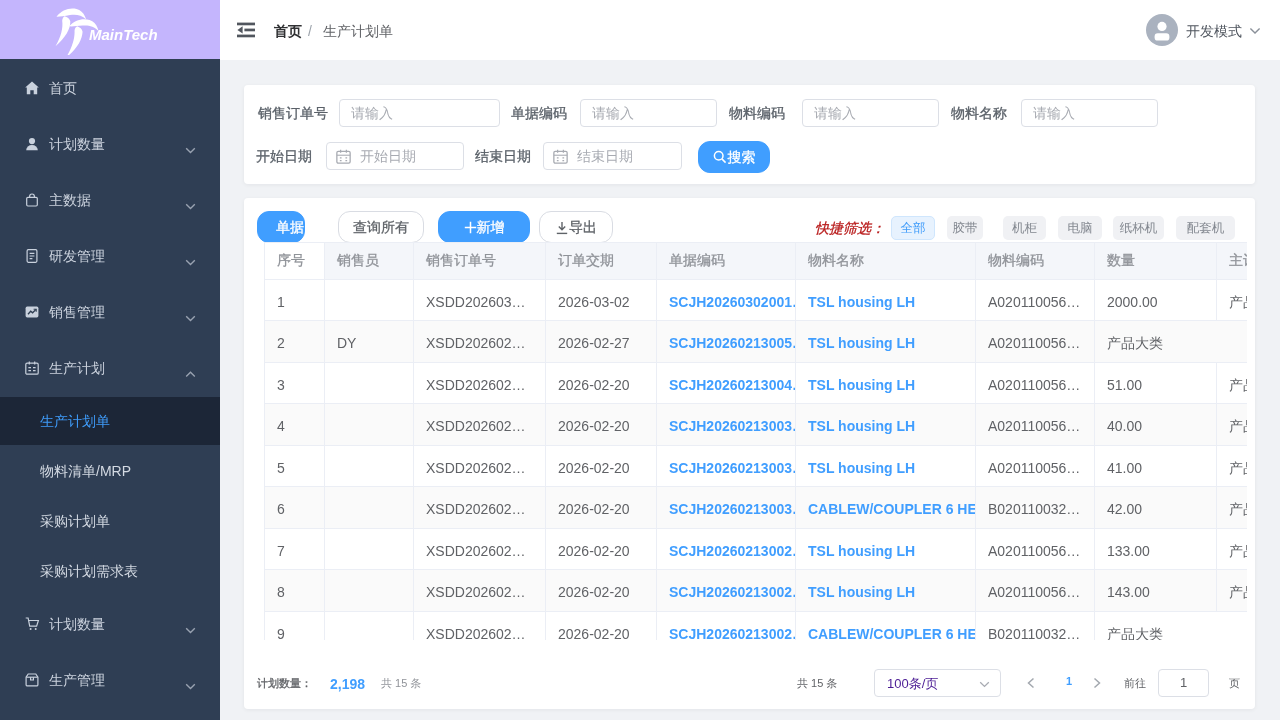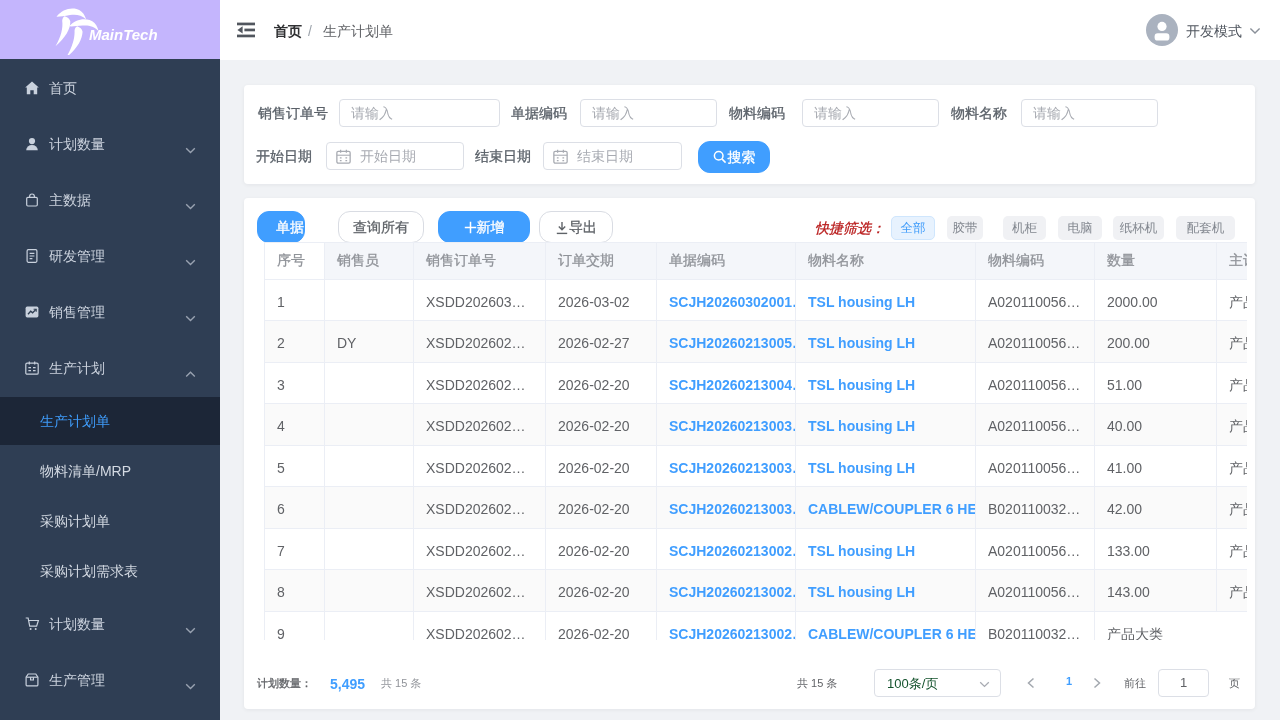--- a/index.html
+++ b/index.html
@@ -248,21 +248,20 @@
         <div class="td c9">产品大类</div>
       </div>
 <div class="tr body stripe">
         <div class="td c1">2</div>
         <div class="td c2">DY</div>
         <div class="td c3">XSDD202602…</div>
         <div class="td c4">2026-02-27</div>
         <div class="td c5 link">SCJH20260213005…</div>
         <div class="td c6 link">TSL housing LH</div>
         <div class="td c7">A020110056…</div>
-        <div class="td c8 num">200.00</div>
         <div class="td c9">产品大类</div>
       </div>
 <div class="tr body">
         <div class="td c1">3</div>
         <div class="td c2"></div>
         <div class="td c3">XSDD202602…</div>
         <div class="td c4">2026-02-20</div>
         <div class="td c5 link">SCJH20260213004…</div>
         <div class="td c6 link">TSL housing LH</div>
         <div class="td c7">A020110056…</div>
@@ -329,25 +328,25 @@
         <div class="td c2"></div>
         <div class="td c3">XSDD202602…</div>
         <div class="td c4">2026-02-20</div>
         <div class="td c5 link">SCJH20260213002…</div>
         <div class="td c6 link">CABLEW/COUPLER 6 HEA</div>
         <div class="td c7">B020110032…</div>
         <div class="td c9">产品大类</div>
       </div>
 </div>
 <span class="pgtxt" style="left:13px;top:478px;-webkit-text-stroke:0.3px;">计划数量：</span>
-<span class="pgtxt" style="left:86px;top:478px;font-weight:700;color:#409eff;font-size:14px;">5,495</span>
+<span class="pgtxt" style="left:86px;top:478px;font-weight:700;color:#409eff;font-size:14px;">2,198</span>
 <span class="pgtxt" style="left:137px;top:478px;color:#909399;">共 15 条</span>
 <span class="pgtxt" style="left:553px;top:478px;">共 15 条</span>
 <div class="pbox" style="left:630px;top:471px;width:127px;">
-      <span style="position:absolute;left:12px;top:5px;font-size:13px;color:#14532d;">100条/页</span>
+      <span style="position:absolute;left:12px;top:5px;font-size:13px;color:#4c1d95;">100条/页</span>
       <svg style="position:absolute;right:10px;top:11px" width="11" height="7" viewBox="0 0 11 7">
         <path d="M1.2,1.2 L5.5,5.4 L9.8,1.2" stroke="#a8abb2" stroke-width="1.3" fill="none"></path>
       </svg>
     </div>
 <svg style="position:absolute;left:782px;top:479px" width="10" height="12" viewBox="0 0 10 12">
       <path d="M7.5,1.5 L2.5,6 L7.5,10.5" stroke="#a3a8af" stroke-width="1.5" fill="none"></path>
     </svg>
 <span class="pgtxt" style="left:822px;top:477px;color:#409eff;font-weight:700;">1</span>
 <svg style="position:absolute;left:848px;top:479px" width="10" height="12" viewBox="0 0 10 12">
       <path d="M2.5,1.5 L7.5,6 L2.5,10.5" stroke="#a3a8af" stroke-width="1.5" fill="none"></path>

